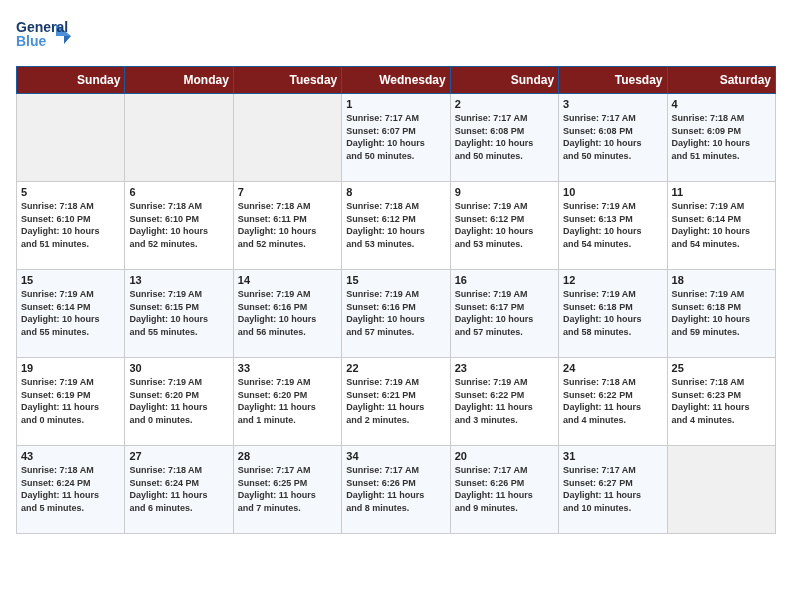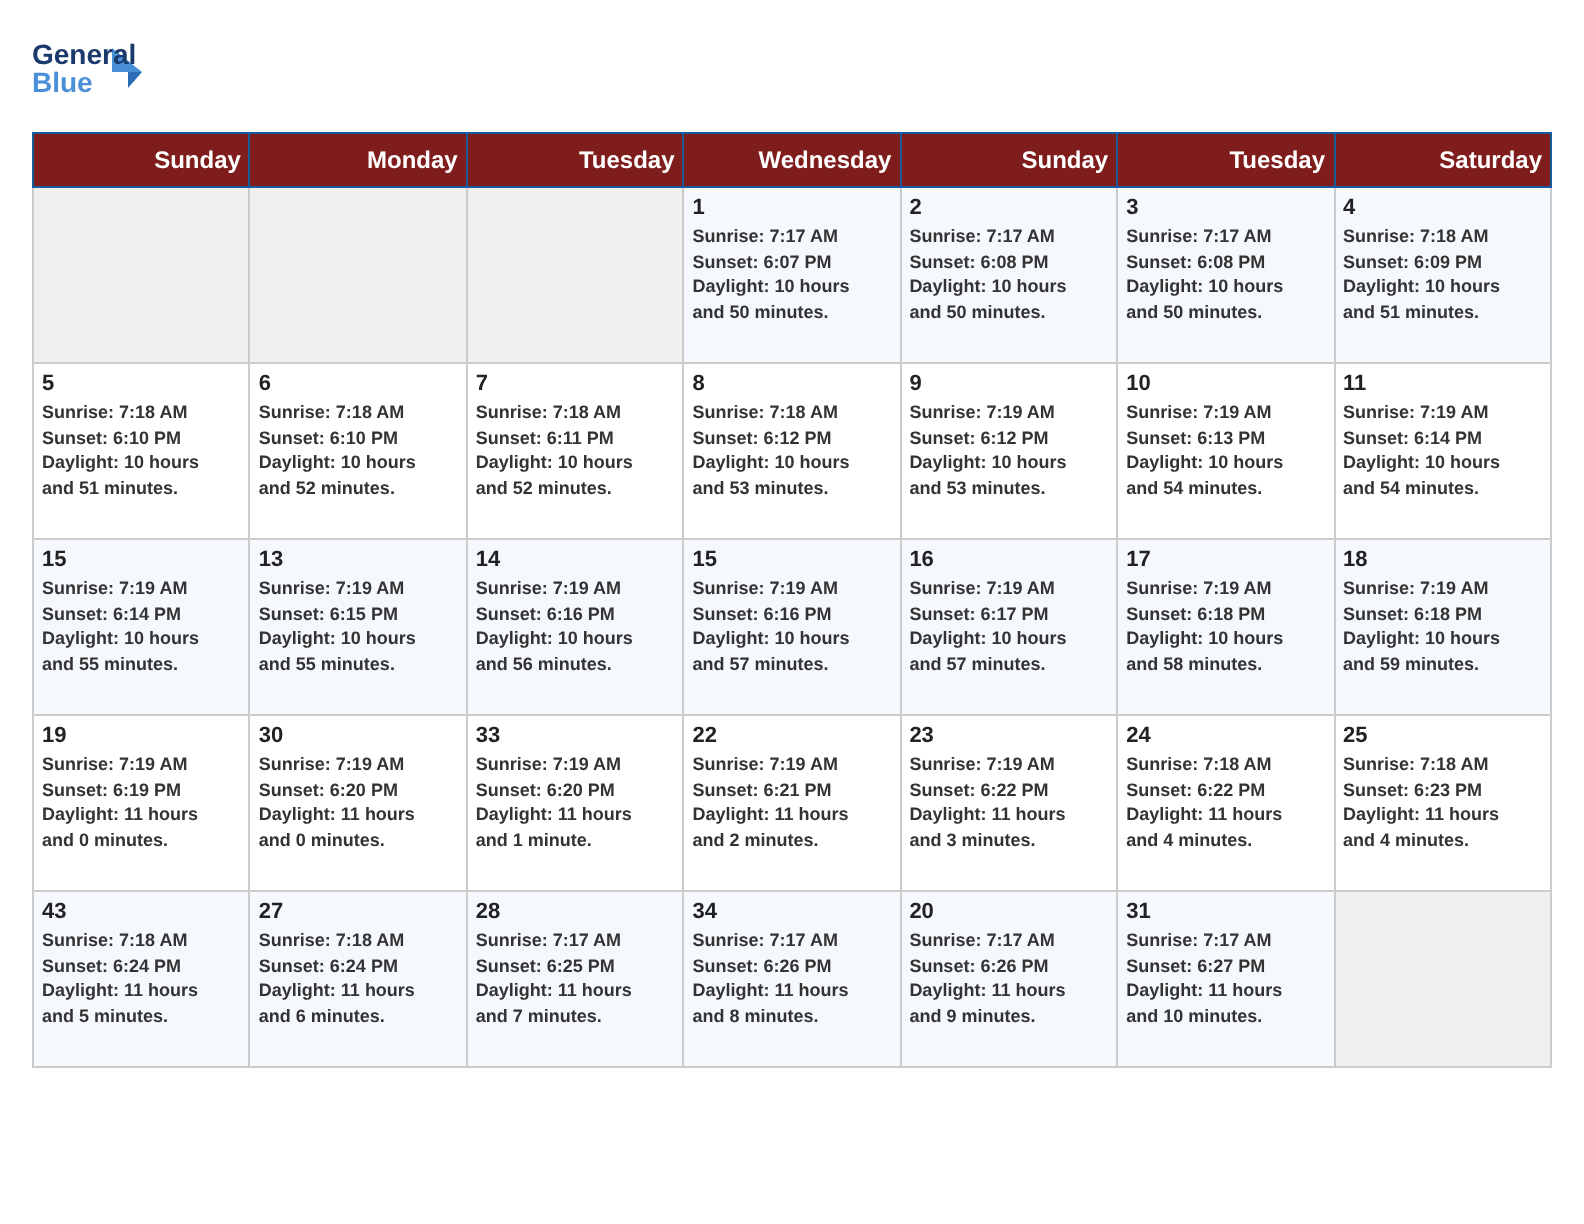--- a/index.html
+++ b/index.html
@@ -221,21 +221,21 @@
 and 57 minutes.</div>
         </td>
         <td>
           <div class="day-num">16</div>
           <div class="day-info" style="white-space: pre-line;">Sunrise: 7:19 AM
 Sunset: 6:17 PM
 Daylight: 10 hours
 and 57 minutes.</div>
         </td>
         <td>
-          <div class="day-num">17</div>
+          <div class="day-num">12</div>
           <div class="day-info" style="white-space: pre-line;">Sunrise: 7:19 AM
 Sunset: 6:18 PM
 Daylight: 10 hours
 and 58 minutes.</div>
         </td>
         <td>
           <div class="day-num">18</div>
           <div class="day-info" style="white-space: pre-line;">Sunrise: 7:19 AM
 Sunset: 6:18 PM
 Daylight: 10 hours

